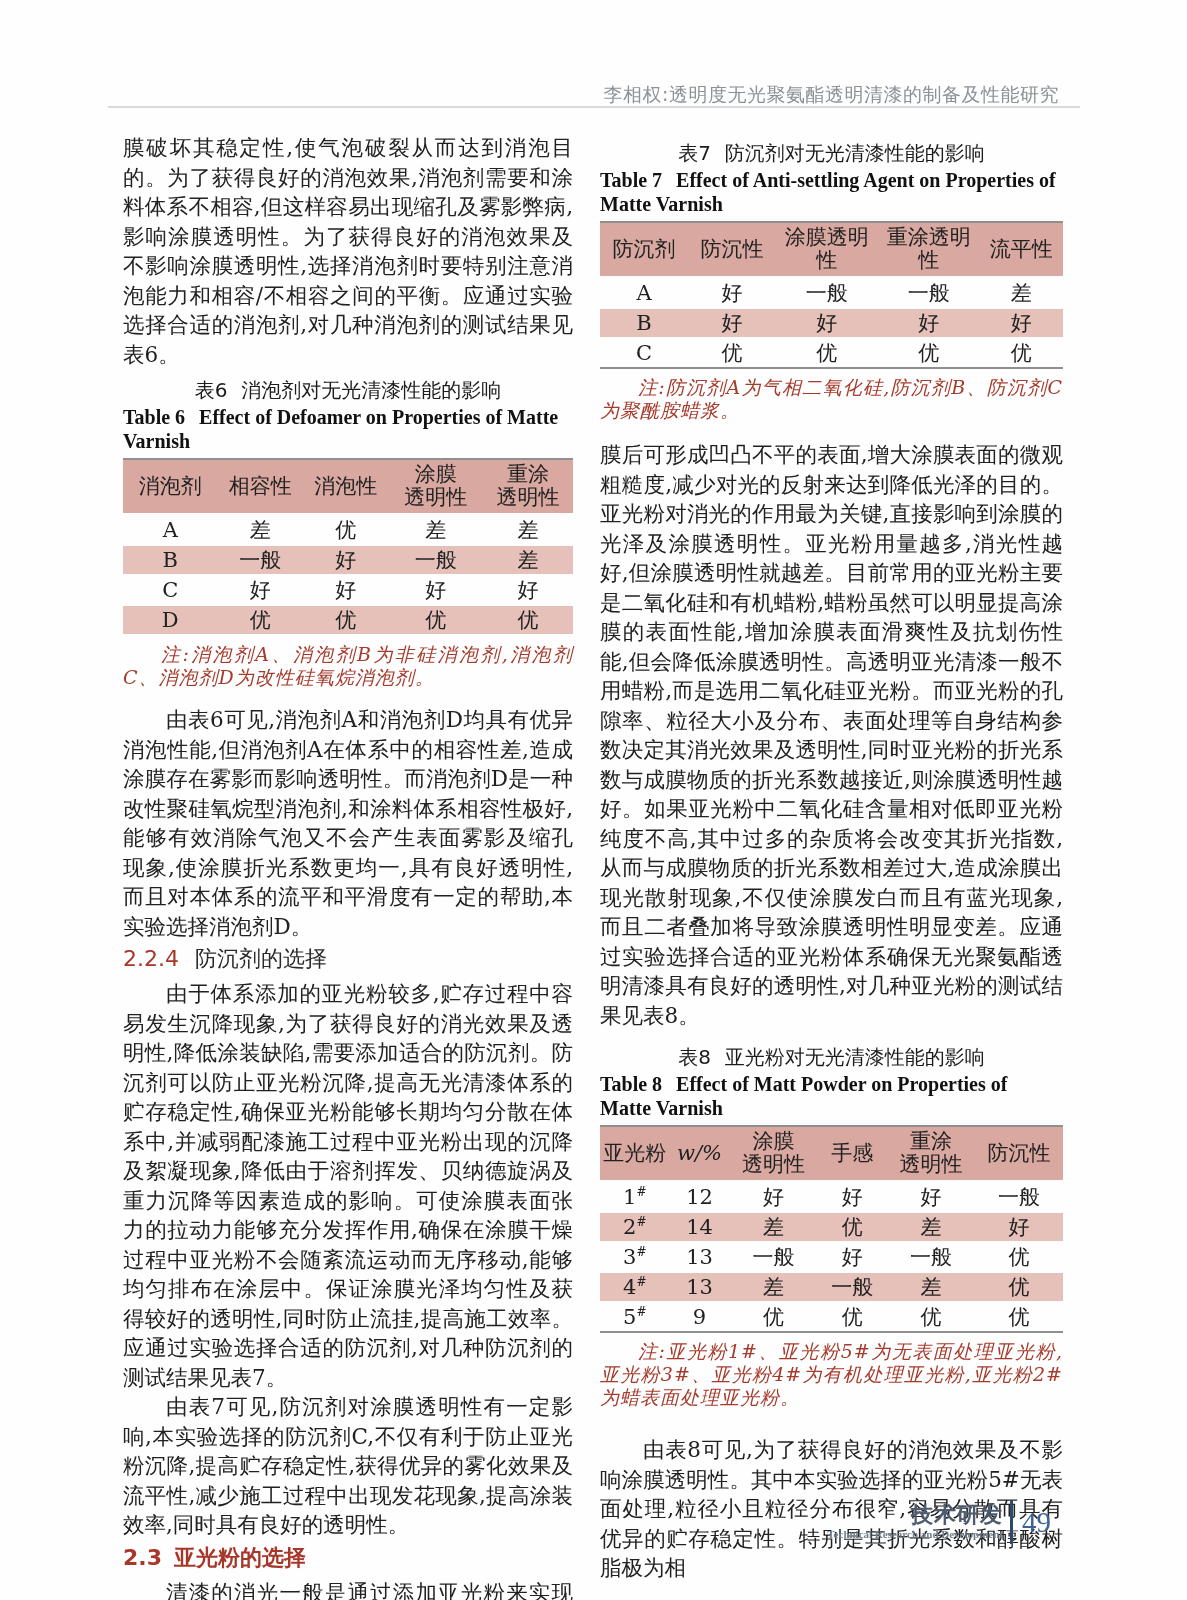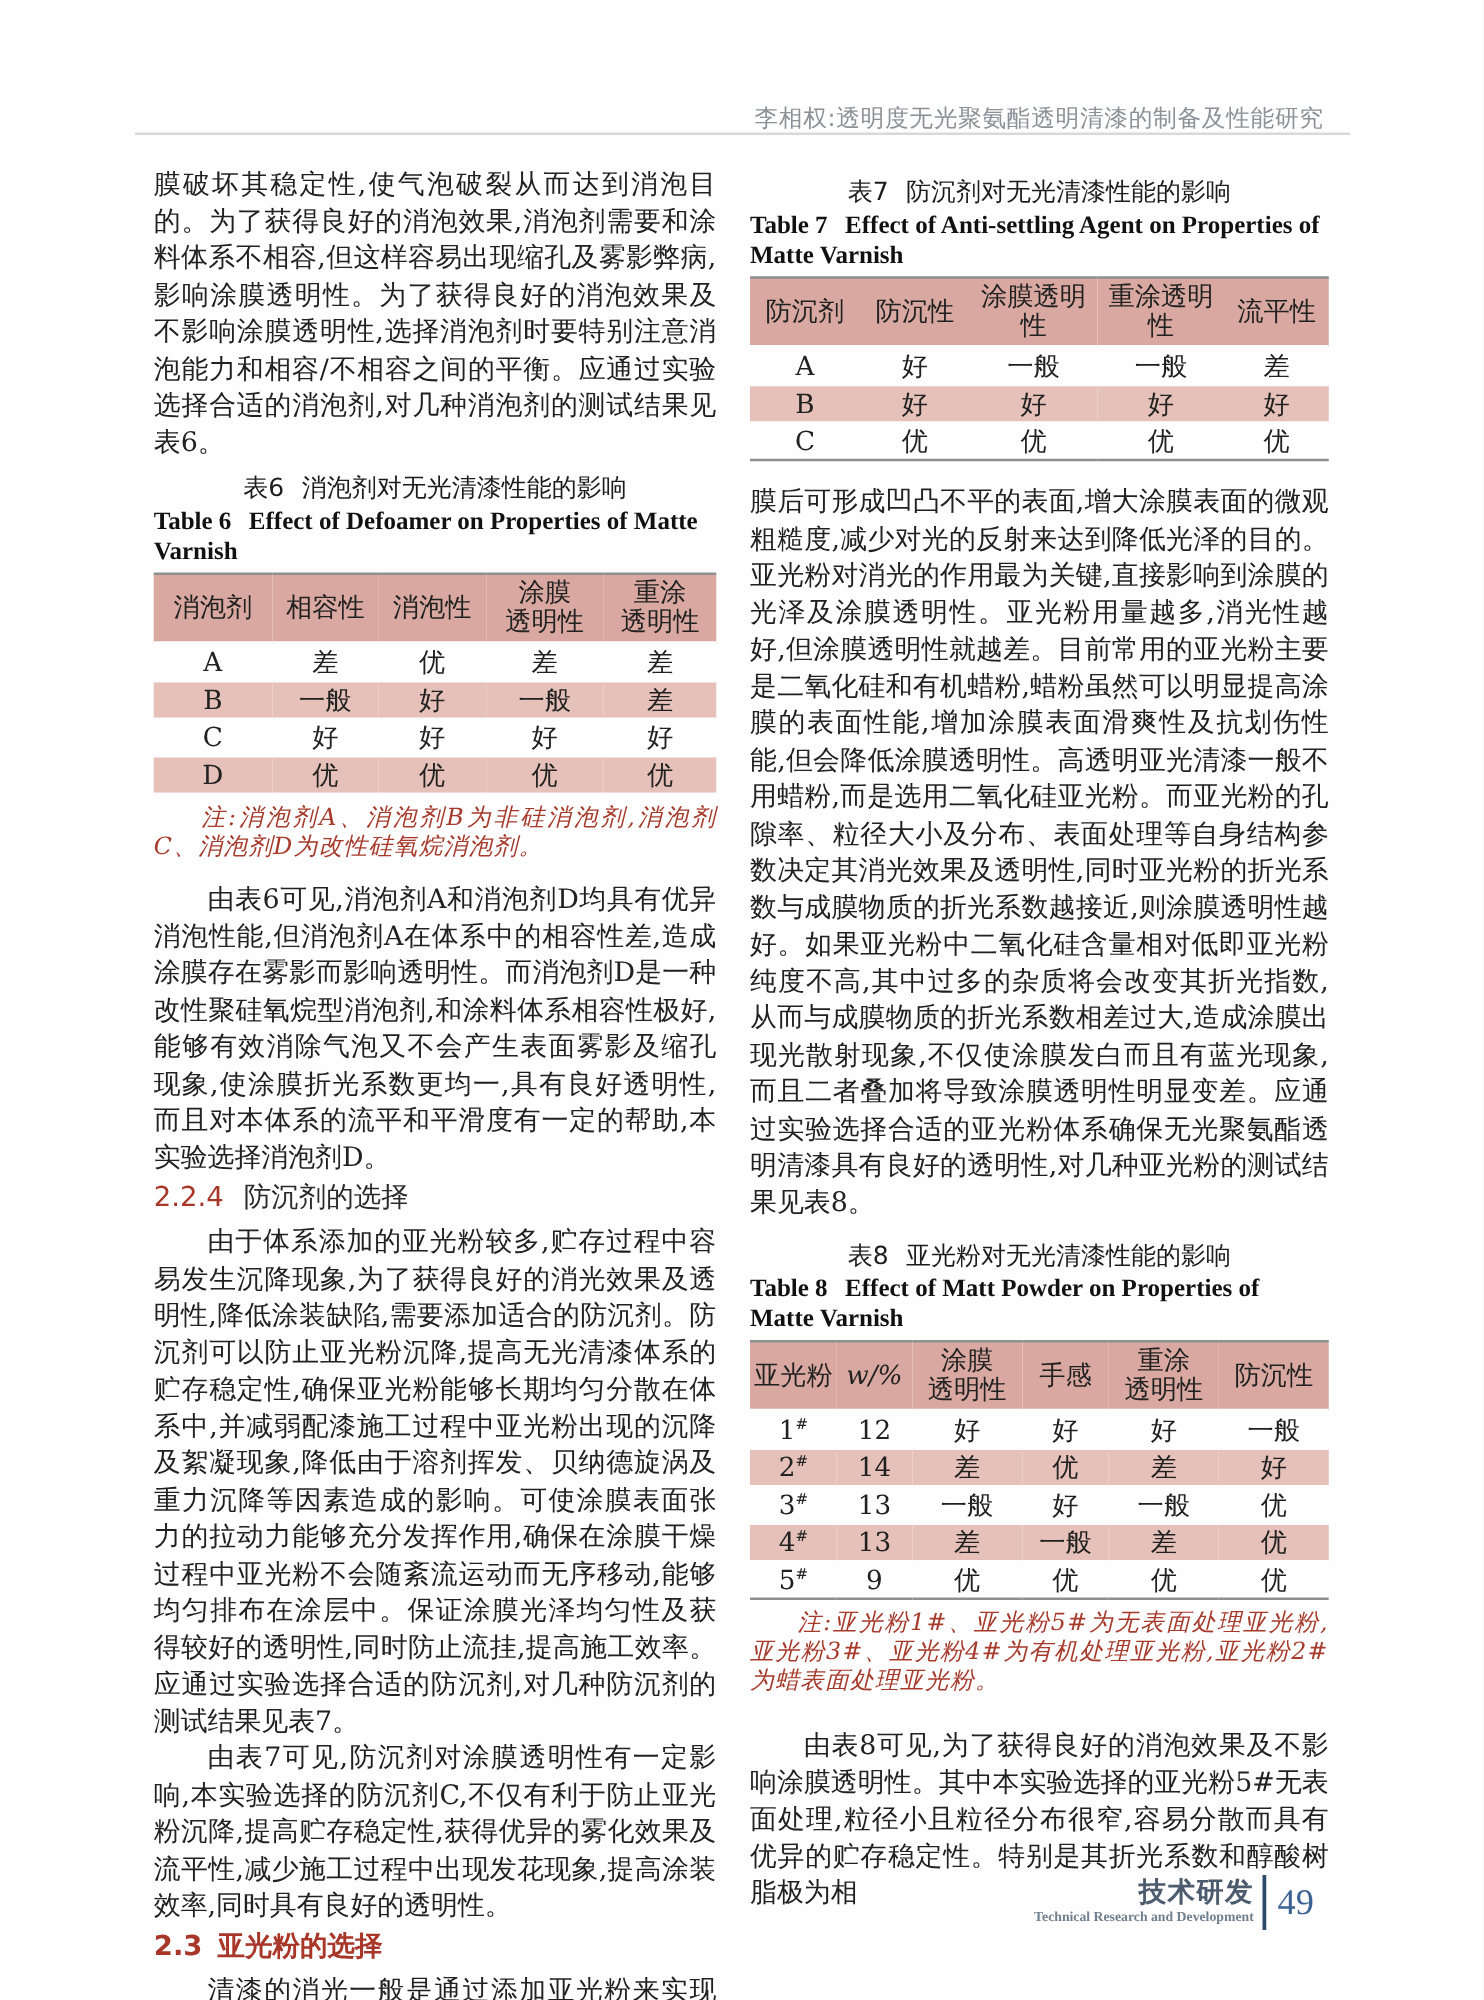--- a/index.html
+++ b/index.html
@@ -173,20 +173,21 @@
           </tr>
           <tr>
             <td>C</td>
             <td>优</td>
             <td>优</td>
             <td>优</td>
             <td>优</td>
           </tr>
         </tbody>
       </table>
+      <div class="note">注:防沉剂A为气相二氧化硅,防沉剂B、防沉剂C为聚酰胺蜡浆。</div>
     </div>
 
     <p style="margin-top:18px;">膜后可形成凹凸不平的表面,增大涂膜表面的微观粗糙度,减少对光的反射来达到降低光泽的目的。亚光粉对消光的作用最为关键,直接影响到涂膜的光泽及涂膜透明性。亚光粉用量越多,消光性越好,但涂膜透明性就越差。目前常用的亚光粉主要是二氧化硅和有机蜡粉,蜡粉虽然可以明显提高涂膜的表面性能,增加涂膜表面滑爽性及抗划伤性能,但会降低涂膜透明性。高透明亚光清漆一般不用蜡粉,而是选用二氧化硅亚光粉。而亚光粉的孔隙率、粒径大小及分布、表面处理等自身结构参数决定其消光效果及透明性,同时亚光粉的折光系数与成膜物质的折光系数越接近,则涂膜透明性越好。如果亚光粉中二氧化硅含量相对低即亚光粉纯度不高,其中过多的杂质将会改变其折光指数,从而与成膜物质的折光系数相差过大,造成涂膜出现光散射现象,不仅使涂膜发白而且有蓝光现象,而且二者叠加将导致涂膜透明性明显变差。应通过实验选择合适的亚光粉体系确保无光聚氨酯透明清漆具有良好的透明性,对几种亚光粉的测试结果见表8。</p>
 
     <div class="tblock" style="margin-top:14px;">
       <div class="t-cn">
         <span>表8</span><span class="gap">亚光粉对无光清漆性能的影响</span>
       </div>
       <div class="t-en">
         <span>Table 8</span><span class="gap">Effect of Matt Powder on Properties of Matte Varnish</span>

